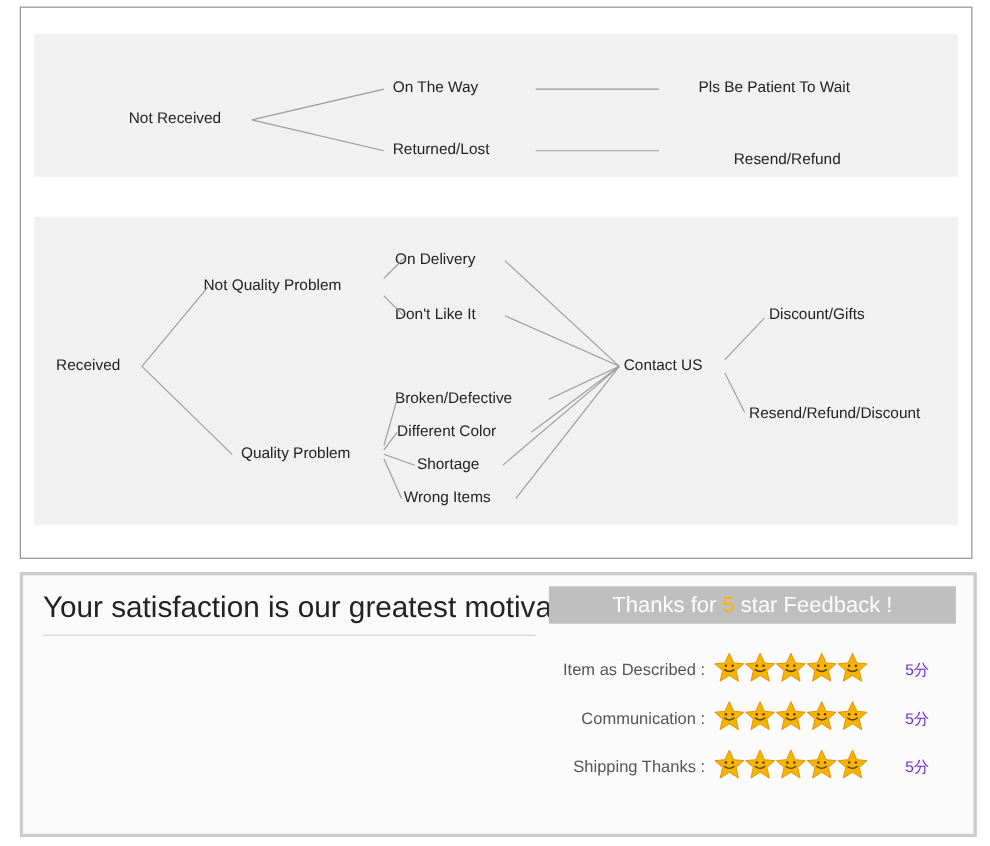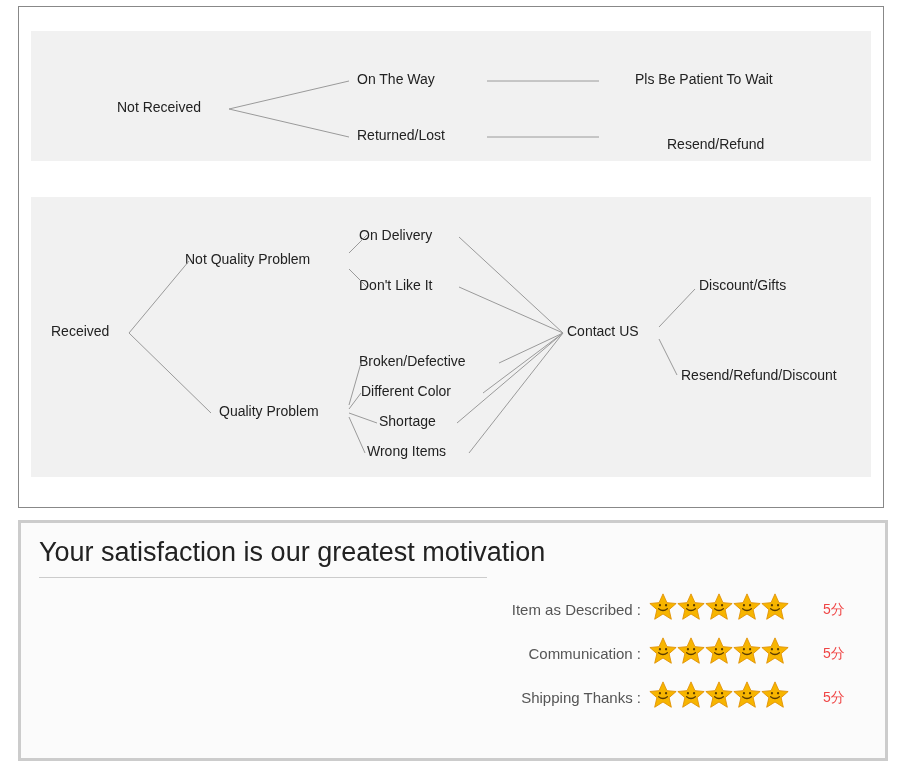--- a/index.html
+++ b/index.html
@@ -12,21 +12,21 @@
   svg.lines{position:absolute;left:0;top:0;pointer-events:none}
   .feedback-outer{position:absolute;left:18px;top:520px;width:864px;height:235px;border:3px solid #ccc;background:#fbfbfb}
   .fb-title{position:absolute;left:18px;top:14px;font-size:27px;color:#222}
   .fb-rule{position:absolute;left:18px;top:54px;width:448px;height:1px;background:#ccc}
   .fb-text{position:absolute;left:32px;top:74px;width:420px;font-size:17px;color:#777;line-height:30px}
   .fb-banner{position:absolute;left:478px;top:10px;width:370px;height:34px;background:#bfbfbf;color:#fff;text-align:center;font-size:20px;line-height:34px}
   .fb-banner .five{color:#ffb400}
   .fb-row{position:absolute;left:478px;width:370px;height:34px;font-size:15px;color:#555}
   .fb-row .cap{position:absolute;right:228px;top:8px;text-align:left}
   .fb-row .stars{position:absolute;left:150px;top:0}
-  .fb-row .score{position:absolute;left:324px;top:8px;color:#ef4444;font-size:14px}
+  .fb-row .score{position:absolute;left:324px;top:8px;color:#6d28d9;font-size:14px}
   .star{display:inline-block;width:28px;height:28px;vertical-align:middle}
 </style>
 </head>
 <body>
 
 <div class="page">
 
   <div class="panel-outer">
     <div class="grey top"></div>
     <div class="grey bot"></div>
@@ -79,20 +79,23 @@
         <line x1="640" y1="320" x2="676" y2="282"></line>
         <line x1="640" y1="332" x2="658" y2="368"></line>
       </g>
     </svg>
   </div>
 
   <div class="feedback-outer">
     <div class="fb-title">Your satisfaction is our greatest motivation</div>
     <div class="fb-rule"></div>
 
+    <div class="fb-banner">
+      <span>Thanks for </span><span class="five">5</span><span> star Feedback !</span>
+    </div>
 
     <div class="fb-row" style="top:70px">
       <span class="cap">Item as Described :</span>
       <span class="stars"><svg class="star">
             <use href="#smile-star"></use>
           </svg><svg class="star">
             <use href="#smile-star"></use>
           </svg><svg class="star">
             <use href="#smile-star"></use>
           </svg><svg class="star">

